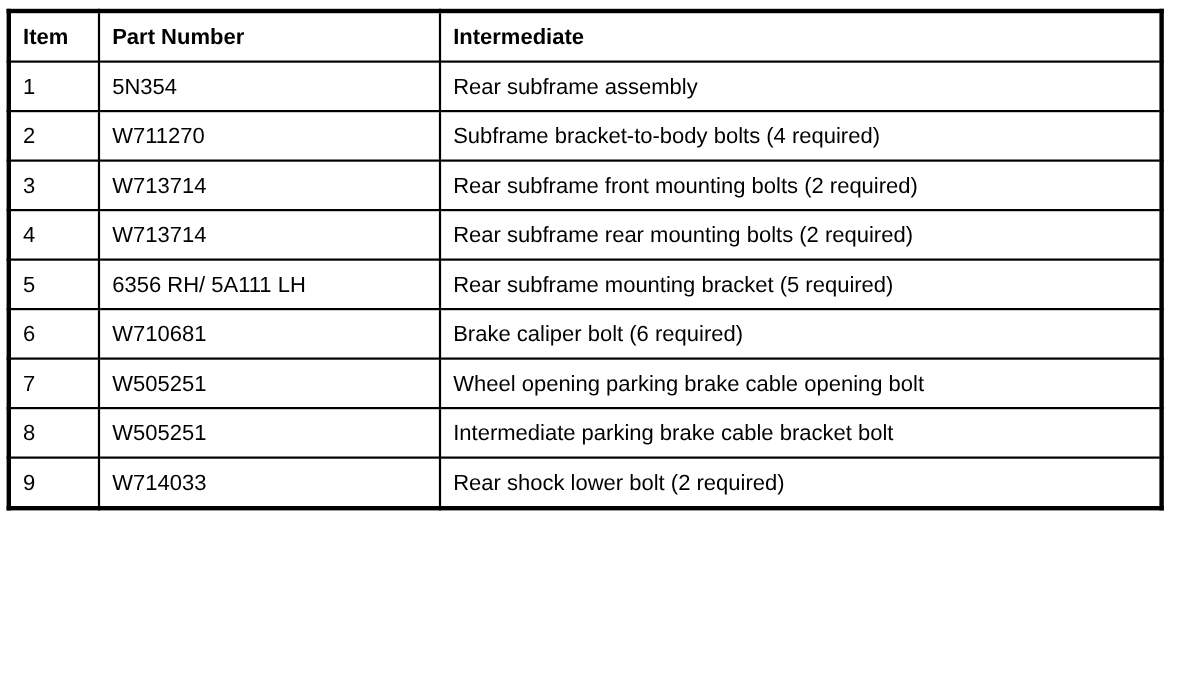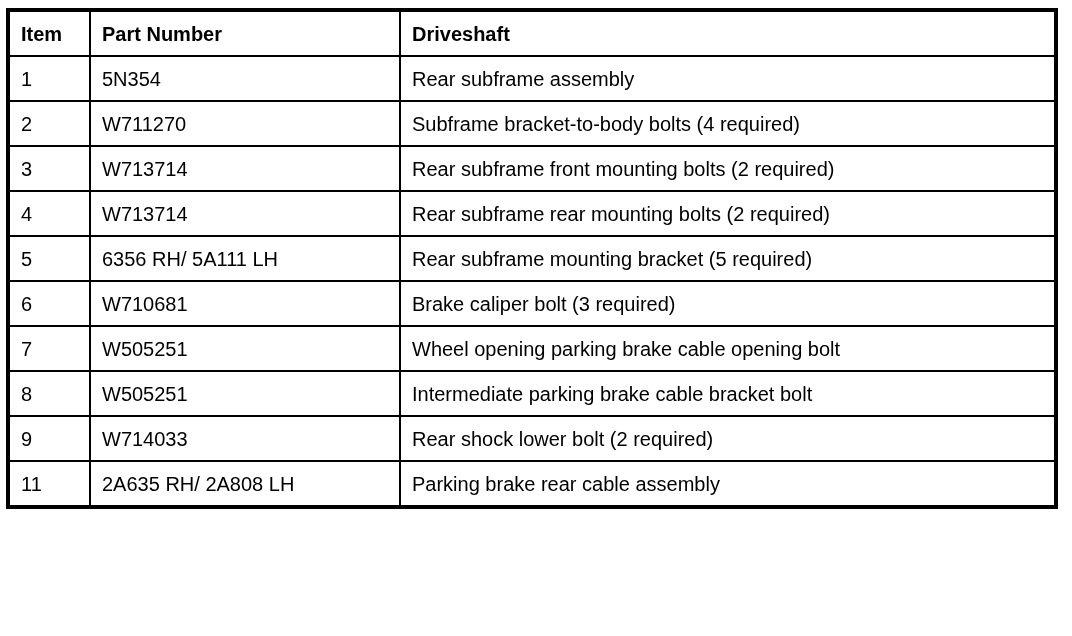--- a/index.html
+++ b/index.html
@@ -54,21 +54,21 @@
   <table class="parts">
     <colgroup>
       <col class="c-item">
       <col class="c-part">
       <col class="c-desc">
     </colgroup>
     <thead>
       <tr>
         <th>Item</th>
         <th>Part Number</th>
-        <th>Driveshaft</th>
+        <th>Intermediate</th>
       </tr>
     </thead>
     <tbody id="table-body">
         <tr>
           <td>1</td>
           <td>5N354</td>
           <td>Rear subframe assembly</td>
         </tr>
         <tr>
           <td>2</td>
@@ -86,37 +86,32 @@
           <td>Rear subframe rear mounting bolts (2 required)</td>
         </tr>
         <tr>
           <td>5</td>
           <td>6356 RH/ 5A111 LH</td>
           <td>Rear subframe mounting bracket (5 required)</td>
         </tr>
         <tr>
           <td>6</td>
           <td>W710681</td>
-          <td>Brake caliper bolt (3 required)</td>
+          <td>Brake caliper bolt (6 required)</td>
         </tr>
         <tr>
           <td>7</td>
           <td>W505251</td>
           <td>Wheel opening parking brake cable opening bolt</td>
         </tr>
         <tr>
           <td>8</td>
           <td>W505251</td>
           <td>Intermediate parking brake cable bracket bolt</td>
         </tr>
         <tr>
           <td>9</td>
           <td>W714033</td>
           <td>Rear shock lower bolt (2 required)</td>
         </tr>
-        <tr>
-          <td>11</td>
-          <td>2A635 RH/ 2A808 LH</td>
-          <td>Parking brake rear cable assembly</td>
-        </tr>
       </tbody>
   </table>
 </div>
 
 </body></html>

